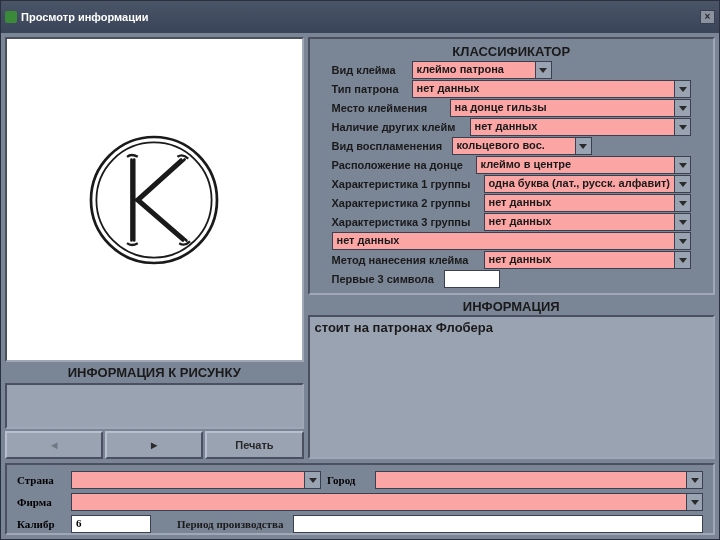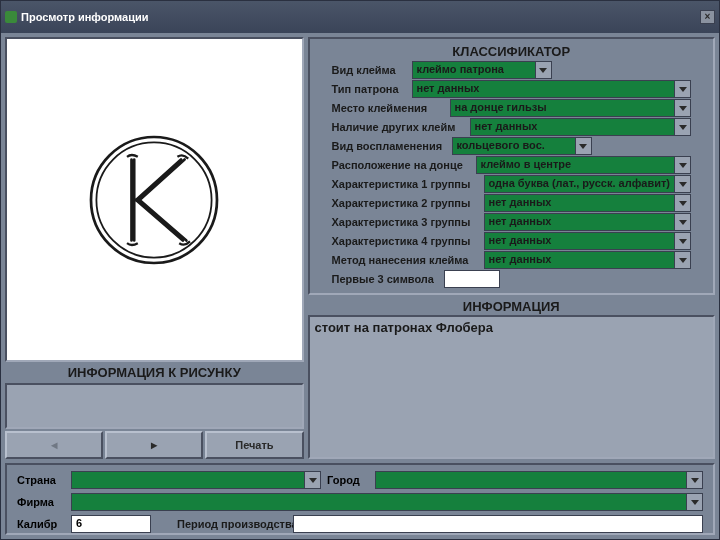--- a/index.html
+++ b/index.html
@@ -131,21 +131,21 @@
   .form-label {
     font-weight: bold;
     font-size: 11px;
     color: #1a1a1a;
     white-space: nowrap;
     padding-right: 6px;
   }
   .combo {
     display: flex;
     height: 18px;
-    background: #15803d;
+    background: #fca5a5;
     border: 1px solid #3a4050;
   }
   .combo-val {
     flex: 1;
     padding: 1px 4px;
     font-size: 11px;
     font-weight: bold;
     color: #1a1a1a;
     white-space: nowrap;
     overflow: hidden;
@@ -193,20 +193,21 @@
     padding: 6px 10px;
     display: flex;
     flex-direction: column;
     gap: 4px;
   }
   .bottom-row {
     display: flex;
     align-items: center;
     gap: 6px;
     height: 18px;
+    font-family: Liberation Serif, serif;
   }
   .bottom-label {
     font-weight: bold;
     font-size: 11px;
     width: 48px;
   }
   .lg-combo { flex: 1; }
 </style>
 </head>
 <body>
@@ -312,21 +313,20 @@
 
           <div class="form-row">
             <span class="form-label" style="width:152px">Характеристика 3 группы</span>
             <div class="combo" style="flex:1">
               <div class="combo-val">нет данных</div>
               <div class="combo-btn"></div>
             </div>
           </div>
 
           <div class="form-row">
-            <span class="form-label" style="width:152px">Характеристика 4 группы</span>
             <div class="combo" style="flex:1">
               <div class="combo-val">нет данных</div>
               <div class="combo-btn"></div>
             </div>
           </div>
 
           <div class="form-row">
             <span class="form-label" style="width:152px">Метод нанесения клейма</span>
             <div class="combo" style="flex:1">
               <div class="combo-val">нет данных</div>

